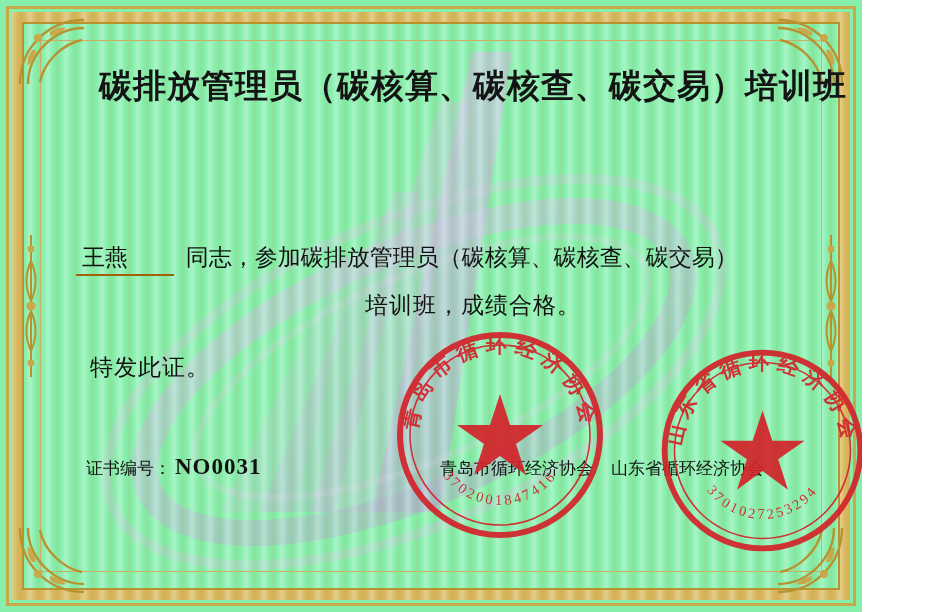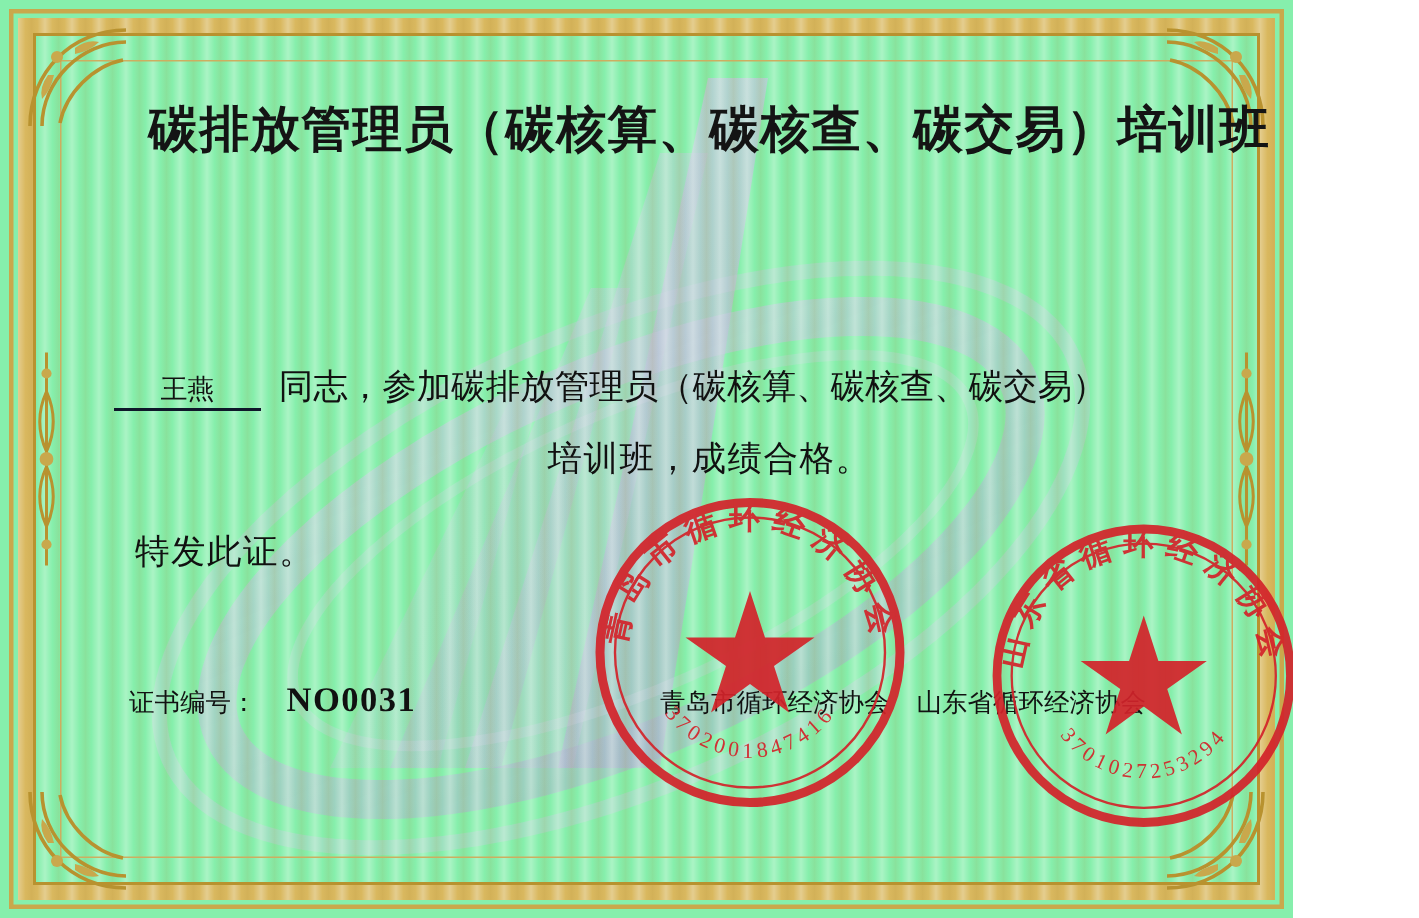--- a/index.html
+++ b/index.html
@@ -126,25 +126,24 @@
     top: 200px;
     left: 28px;
     right: 10px;
     font-size: 23px;
     color: #111;
     white-space: nowrap;
   }
   .name-slot {
     display: inline-block;
     min-width: 86px;
-    text-align: center;
-    border-bottom: 2px solid #0f172a;
+    border-bottom: 2px solid #a16207;
     padding: 0 6px 1px 6px;
     margin: 0 6px;
-    font-size: 18px;
+    font-size: 23px;
   }
   .body-line2 {
     position: absolute;
     top: 248px;
     left: 0; right: 0;
     text-align: center;
     font-size: 23px;
     color: #111;
     letter-spacing: 1px;
   }
@@ -162,21 +161,21 @@
     left: 44px;
     top: 412px;
     font-size: 19px;
     color: #111;
   }
   .cert-no .label { font-size: 17px; text-align: center; }
   .cert-no .value {
     font-weight: bold;
     font-size: 23px;
     letter-spacing: 1px;
-    margin-left: 20px;
+    margin-left: 4px;
     font-family: "Liberation Serif", serif;
   }
 
   .issuers {
     position: absolute;
     left: 398px;
     top: 415px;
     width: 450px;
     font-size: 17px;
     color: #111;

